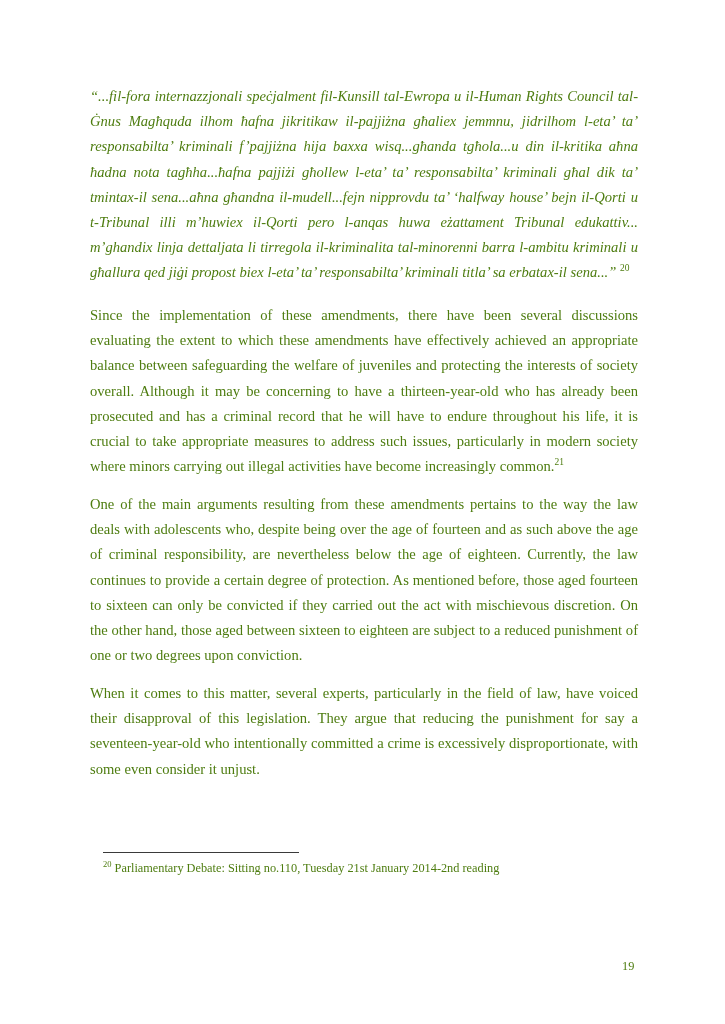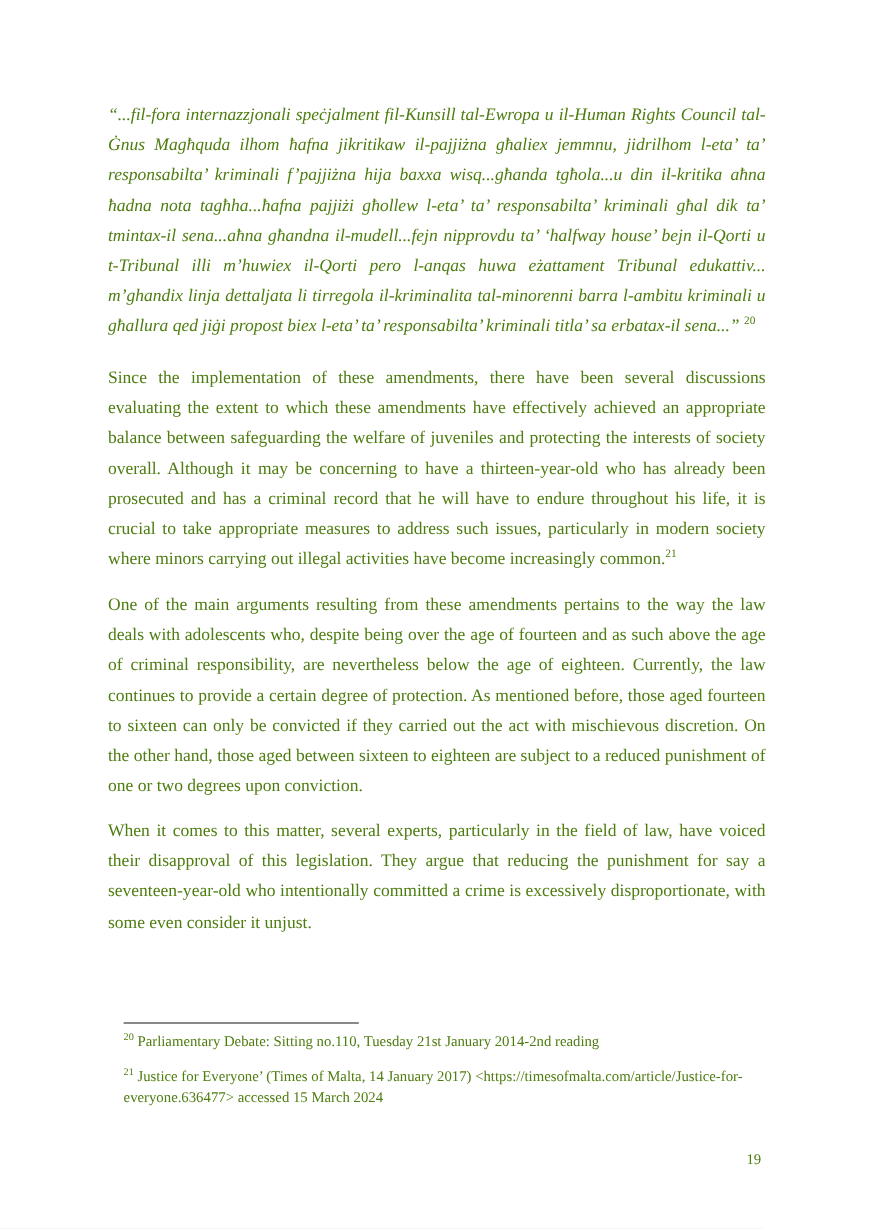--- a/index.html
+++ b/index.html
@@ -93,18 +93,17 @@
 
     <p class="body-para"><span>One of the main arguments resulting from these amendments pertains to the way the law deals with adolescents who, despite being over the age of fourteen and as such above the age of criminal responsibility, are nevertheless below the age of eighteen. Currently, the law continues to provide a certain degree of protection.  As mentioned before, those aged fourteen to sixteen can only be convicted if they carried out the act with mischievous discretion. On the other hand, those aged between sixteen to eighteen are subject to a reduced punishment of one or two degrees upon conviction.</span></p>
 
     <p class="body-para"><span>When it comes to this matter, several experts, particularly in the field of law, have voiced their disapproval of this legislation. They argue that reducing the punishment for say a seventeen-year-old who intentionally committed a crime is excessively disproportionate, with some even consider it unjust.</span></p>
 
   </div>
 
   <div class="footnotes">
     <div class="fn-rule"></div>
     <div class="fn-item"><sup>20</sup> <span>Parliamentary Debate: Sitting no.110, Tuesday 21st January 2014-2nd reading</span></div>
-    <div class="fn-item"><sup>21</sup> <span>Justice for Everyone’ (Times of Malta, 14 January 2017) &lt;https://timesofmalta.com/article/Justice-for-everyone.636477&gt; accessed 15 March 2024</span></div>
   </div>
 
   <div class="page-number">19</div>
 
 </div>
 
 </body></html>

